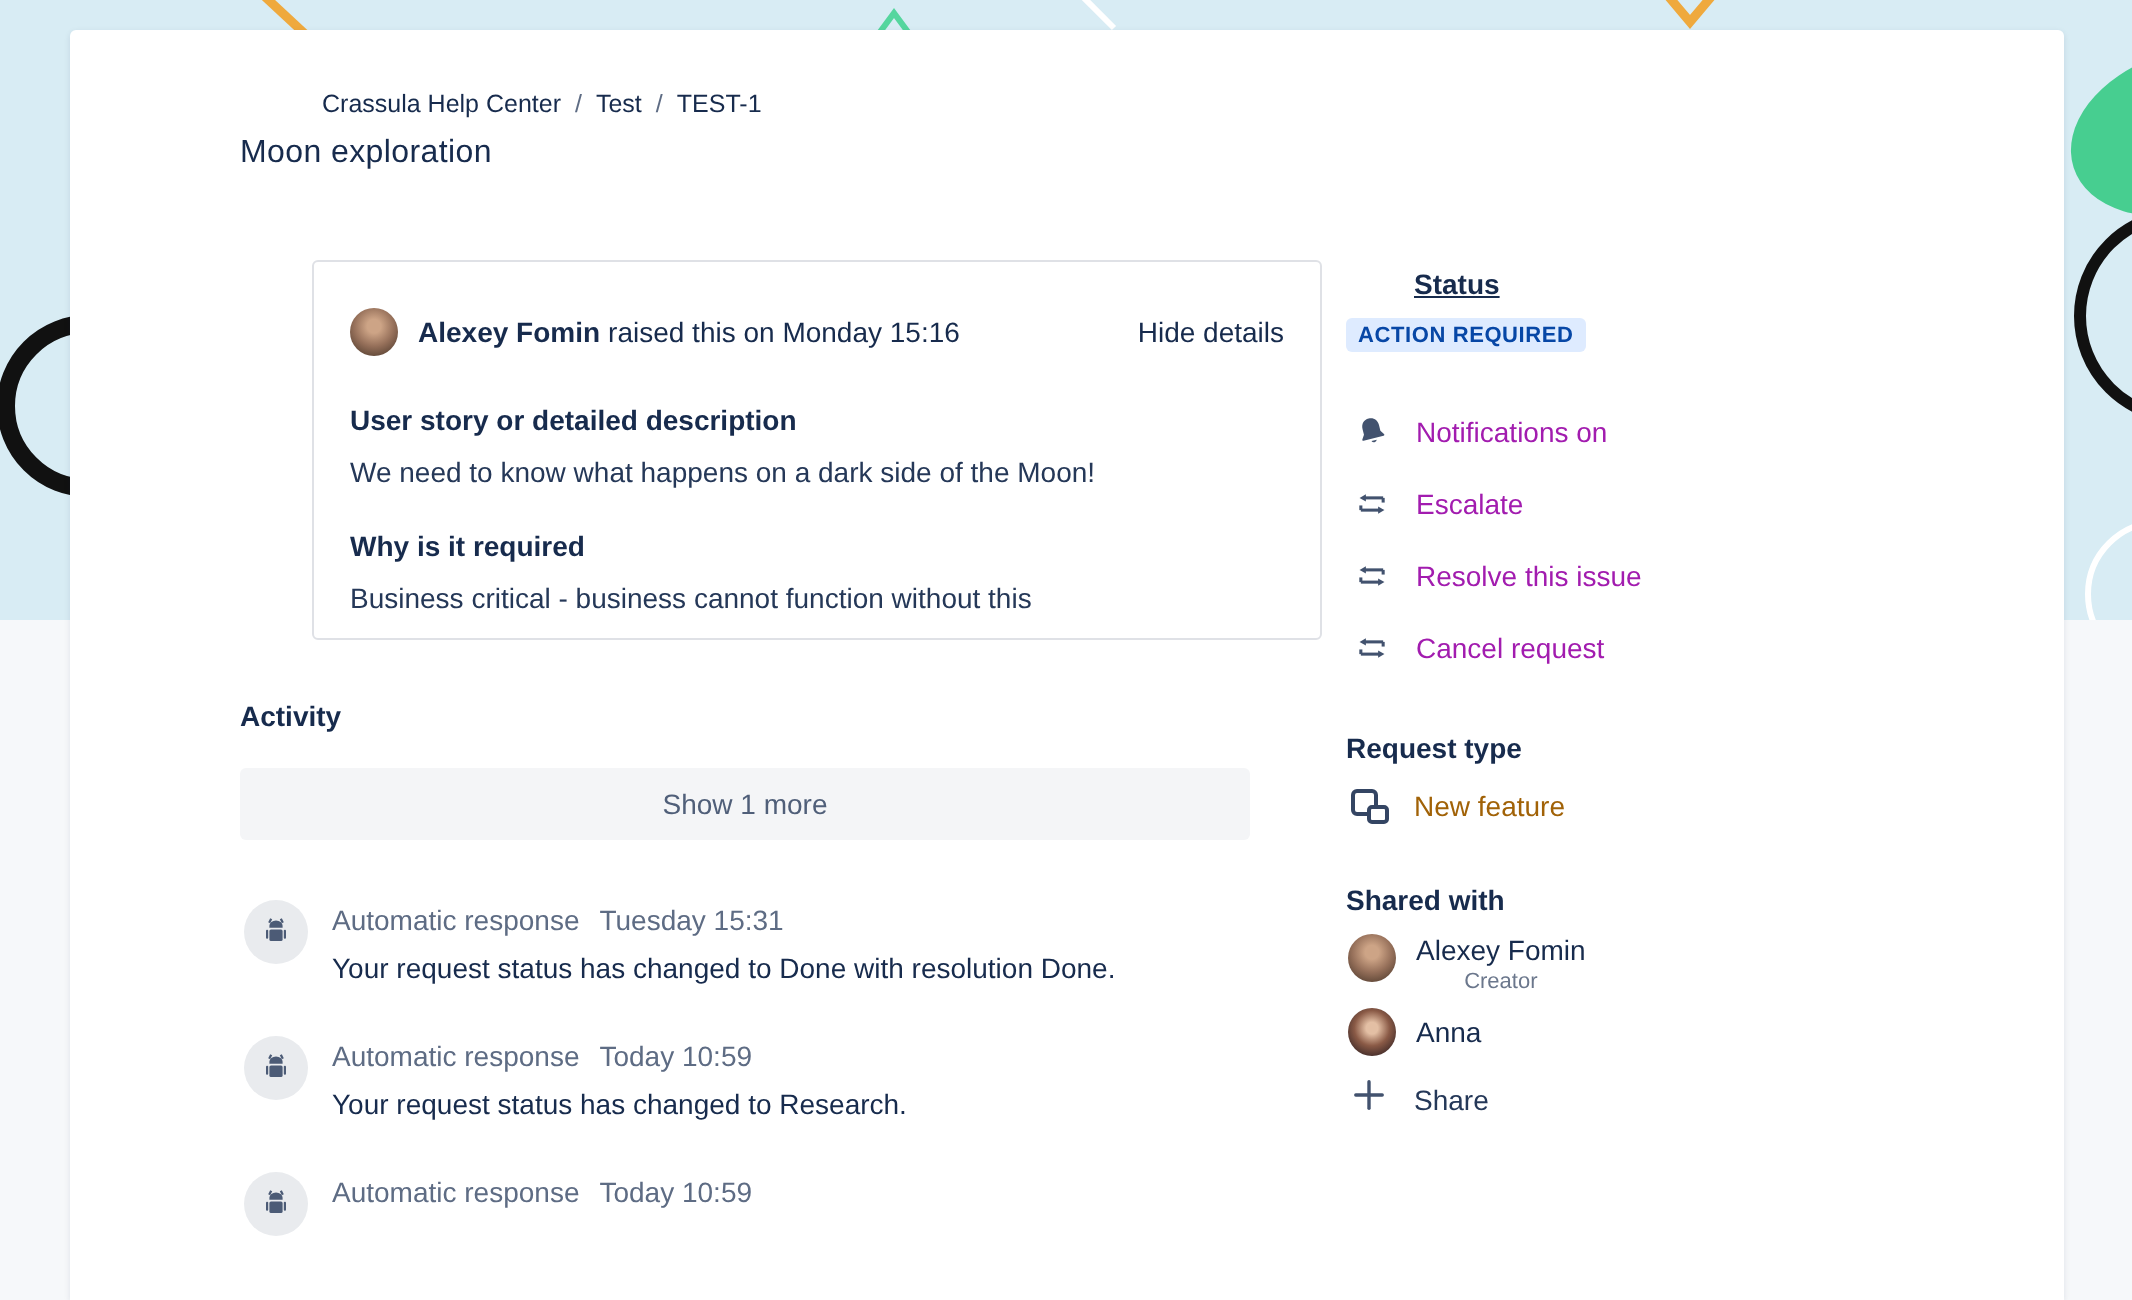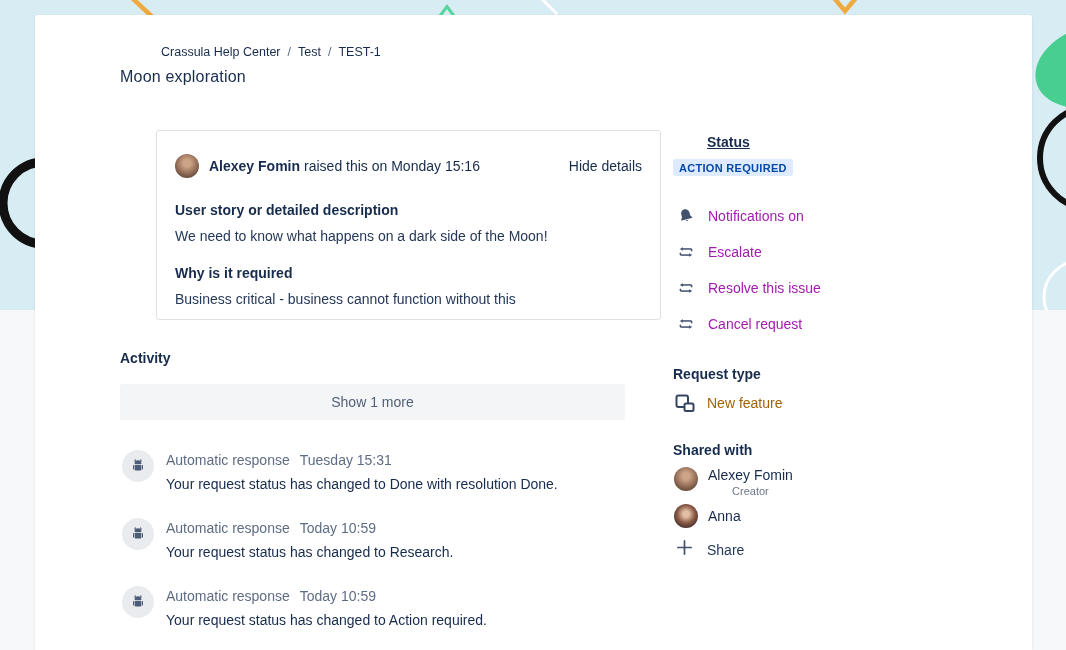--- a/index.html
+++ b/index.html
@@ -157,21 +157,20 @@
             <line x1="10.4" y1="1.4" x2="11.4" y2="3.4" stroke-width="1.1"></line>
           <path d="M4.7 5.9 h6.6 v-1 a3.3 2.7 0 0 0 -6.6 0 z" stroke="none"></path>
           <rect x="4.7" y="6.7" width="6.6" height="5.8" rx="0.8" stroke="none"></rect>
           <rect x="3" y="6.9" width="1.1" height="4.5" rx="0.5" stroke="none"></rect>
           <rect x="11.9" y="6.9" width="1.1" height="4.5" rx="0.5" stroke="none"></rect>
         </svg>
       </span>
       <div class="act-title">
         <span>Automatic response</span><span class="ts">Today 10:59</span>
       </div>
-      <div class="act-msg">Your request status has changed to Action required.</div>
     </div>
 
     <div class="abs section-head sb-status-head">Status</div>
     <span class="abs status-badge">ACTION REQUIRED</span>
 
     <div class="abs sb-action" style="top:190px">
       <span class="ico">
         <svg width="18" height="18" viewBox="0 0 20 20">
           <g transform="rotate(-14 10 10)" fill="#42526E">
             <path d="M10 2.3 c-2.8 0 -4.7 2 -4.7 4.9 v3.2 l-1.5 2.3 c-.25 .4 0 .9 .5 .9 h11.4 c.5 0 .75-.5 .5-.9 l-1.5-2.3 V7.2 c0-2.9-1.9-4.9-4.7-4.9z"></path>

